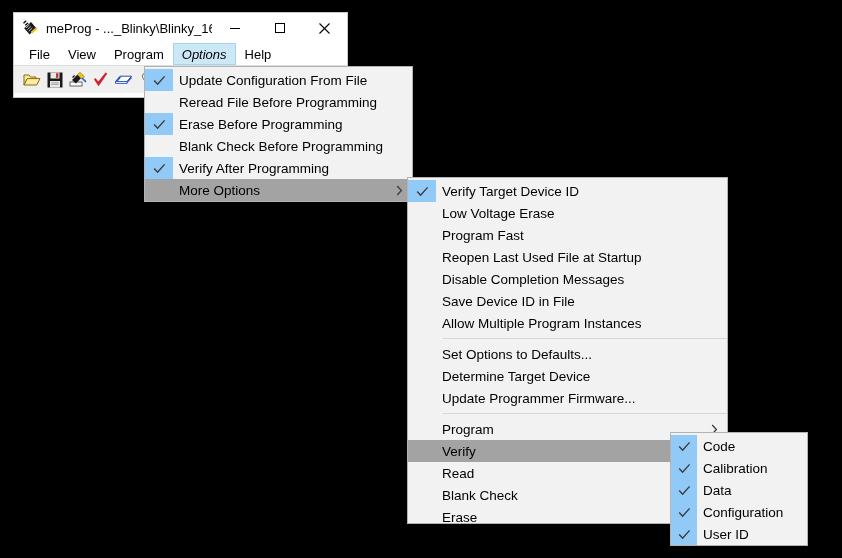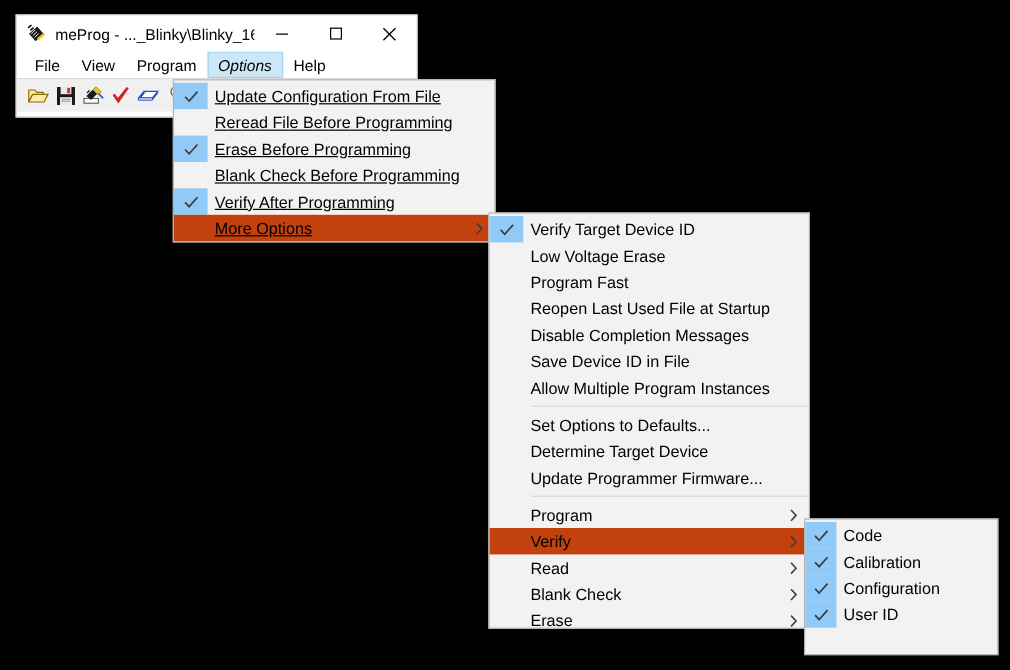--- a/index.html
+++ b/index.html
@@ -118,21 +118,21 @@
   }
   .menu-row {
     position: relative;
     display: flex;
     align-items: center;
     height: 22px;
     box-sizing: border-box;
     white-space: nowrap;
   }
   .menu-row.highlighted {
-    background: #c2410c;
+    background: #a3a3a3;
   }
   .check-col {
     width: 28px;
     height: 22px;
     flex: 0 0 auto;
     display: flex;
     align-items: center;
     justify-content: center;
     box-sizing: border-box;
   }
@@ -162,30 +162,30 @@
   
   #menu-options {
     left: 144px;
     top: 66px;
     width: 269px;
     height: 136px;
   }
   #menu-more-options {
     left: 407px;
     top: 177px;
-    width: 268px;
+    width: 321px;
     height: 347px;
   }
   #menu-verify {
     left: 670px;
     top: 432px;
-    width: 162px;
+    width: 138px;
     height: 114px;
   }
-  #menu-options .menu-label { padding-left: 6px; text-decoration: underline; }
+  #menu-options .menu-label { padding-left: 6px; }
   #menu-more-options .menu-label { padding-left: 6px; }
   #menu-verify .menu-label { padding-left: 6px; }
   #menu-verify .check-col { width: 26px; }
   #menu-verify .menu-row { height: 22px; }
 </style>
 </head>
 <body>
 
 <div id="app-window">
 
@@ -475,20 +475,28 @@
 
   <div class="menu-row">
     <div class="check-col checked">
       <svg width="13" height="11" viewBox="0 0 13 11">
           <polyline points="1.2,5.6 4.6,9.2 11.6,1.4" fill="none" stroke="#3c3c3c" stroke-width="1.4"></polyline>
         </svg>
     </div>
     <div class="menu-label">Calibration</div>
   </div>
 
+  <div class="menu-row">
+    <div class="check-col checked">
+      <svg width="13" height="11" viewBox="0 0 13 11">
+          <polyline points="1.2,5.6 4.6,9.2 11.6,1.4" fill="none" stroke="#3c3c3c" stroke-width="1.4"></polyline>
+        </svg>
+    </div>
+    <div class="menu-label">Data</div>
+  </div>
 
   <div class="menu-row">
     <div class="check-col checked">
       <svg width="13" height="11" viewBox="0 0 13 11">
           <polyline points="1.2,5.6 4.6,9.2 11.6,1.4" fill="none" stroke="#3c3c3c" stroke-width="1.4"></polyline>
         </svg>
     </div>
     <div class="menu-label">Configuration</div>
   </div>
 

